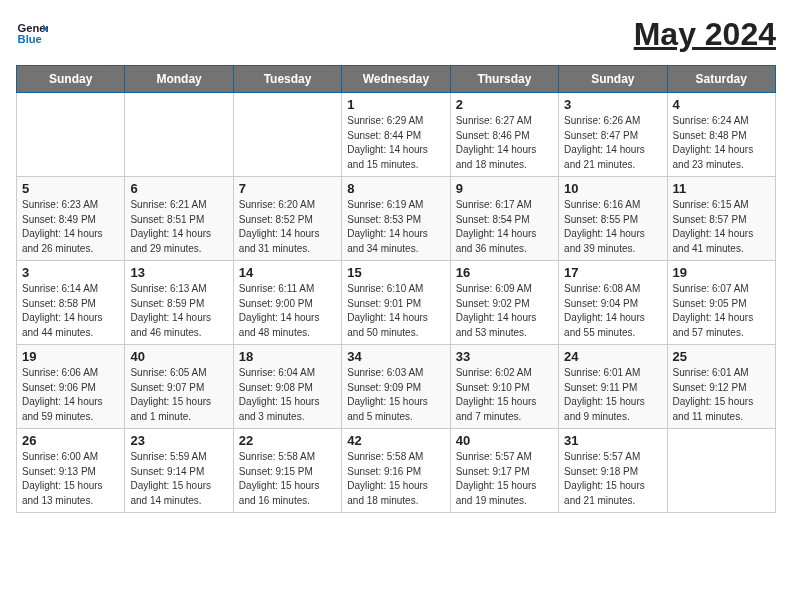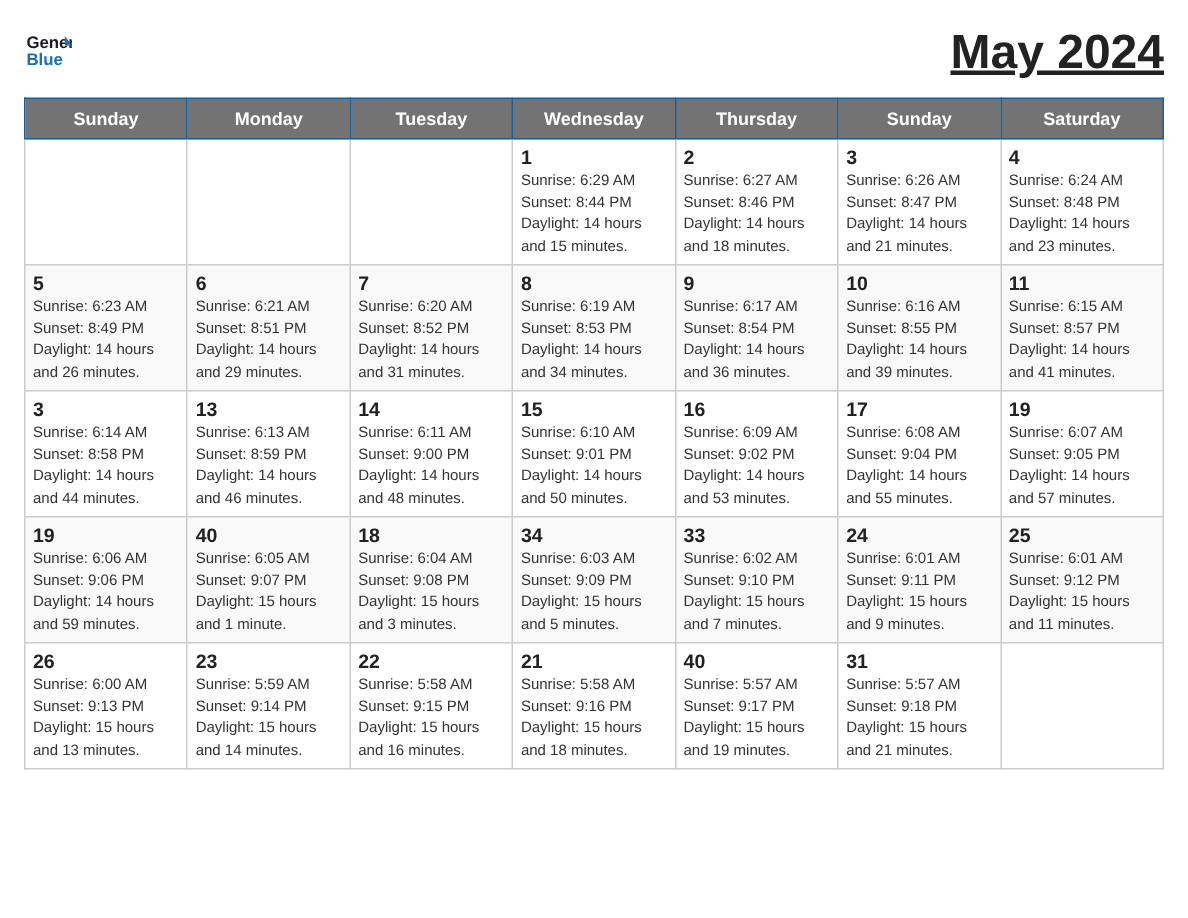--- a/index.html
+++ b/index.html
@@ -226,21 +226,21 @@
         </td>
         <td>
           <div class="day-num">23</div>
           <div class="day-info">Sunrise: 5:59 AM<br>Sunset: 9:14 PM<br>Daylight: 15 hours and 14 minutes.</div>
         </td>
         <td>
           <div class="day-num">22</div>
           <div class="day-info">Sunrise: 5:58 AM<br>Sunset: 9:15 PM<br>Daylight: 15 hours and 16 minutes.</div>
         </td>
         <td>
-          <div class="day-num">21</div>
+          <div class="day-num">42</div>
           <div class="day-info">Sunrise: 5:58 AM<br>Sunset: 9:16 PM<br>Daylight: 15 hours and 18 minutes.</div>
         </td>
         <td>
           <div class="day-num">40</div>
           <div class="day-info">Sunrise: 5:57 AM<br>Sunset: 9:17 PM<br>Daylight: 15 hours and 19 minutes.</div>
         </td>
         <td>
           <div class="day-num">31</div>
           <div class="day-info">Sunrise: 5:57 AM<br>Sunset: 9:18 PM<br>Daylight: 15 hours and 21 minutes.</div>
         </td>

